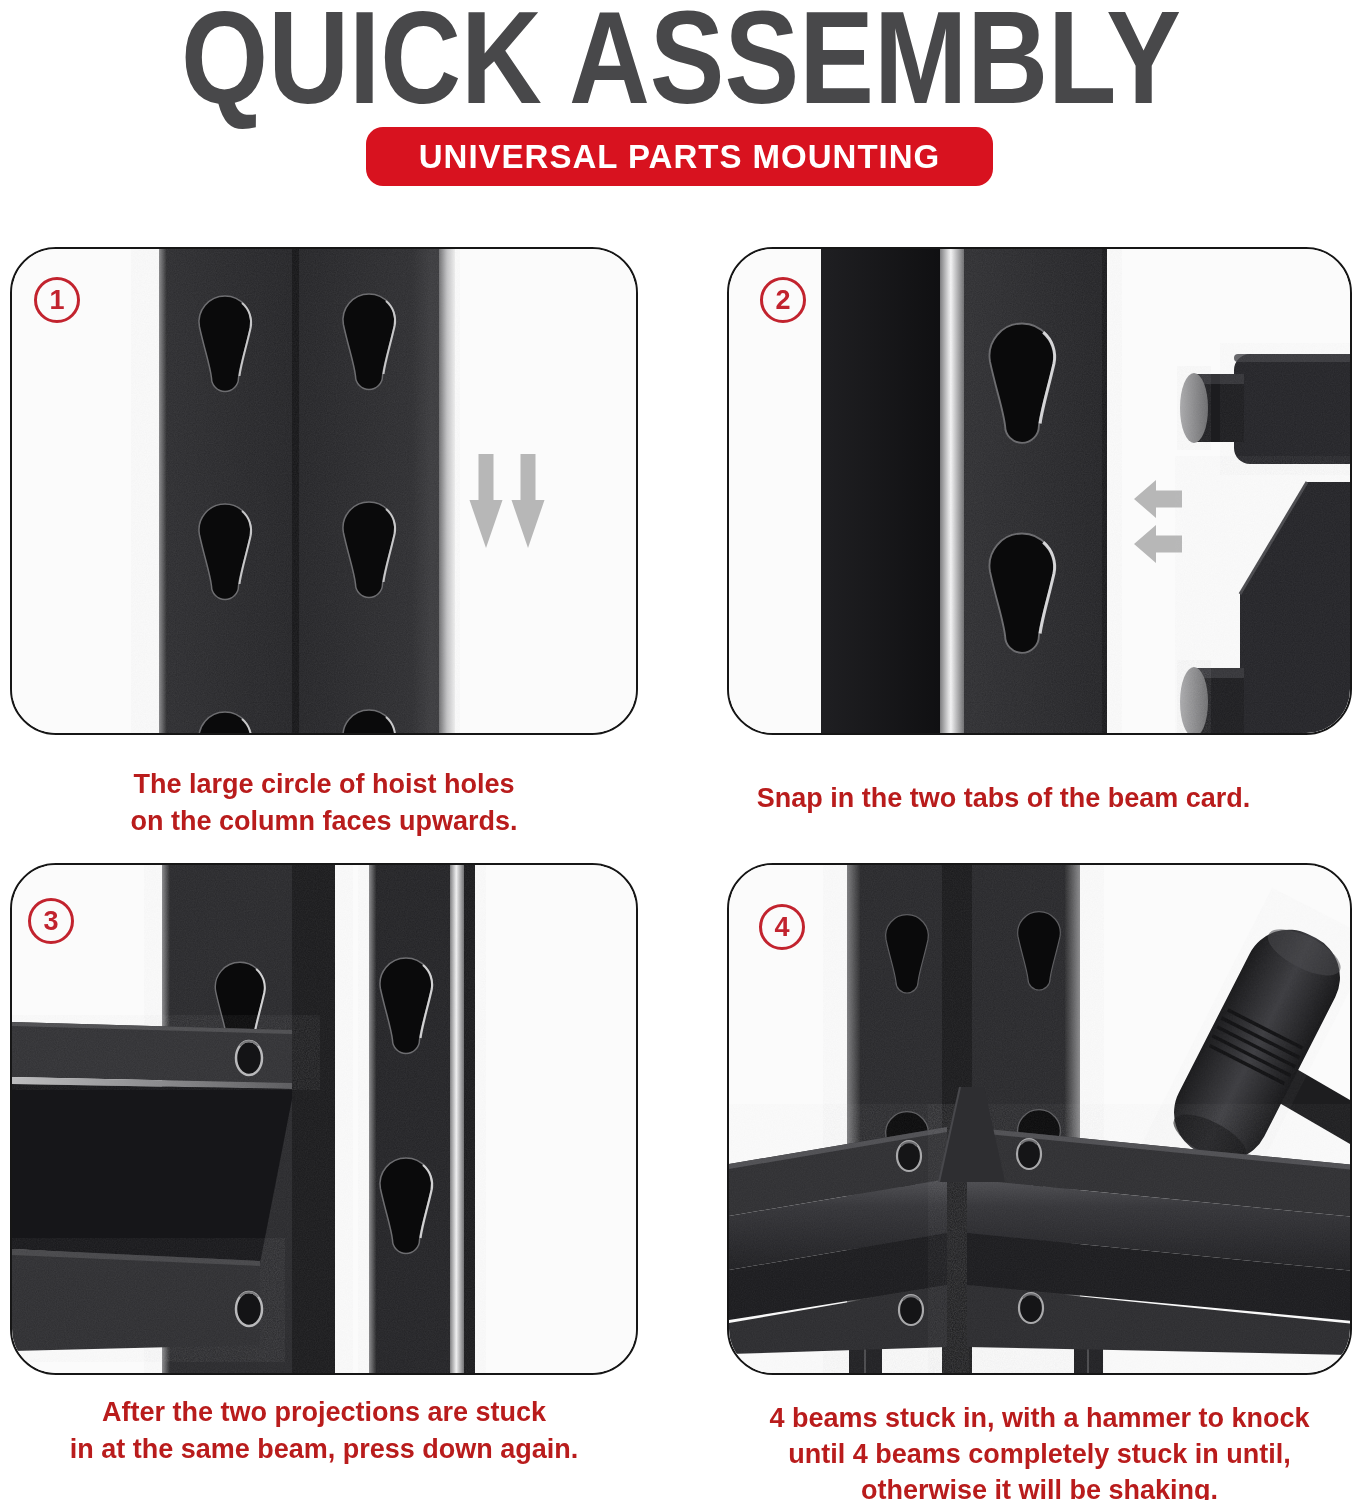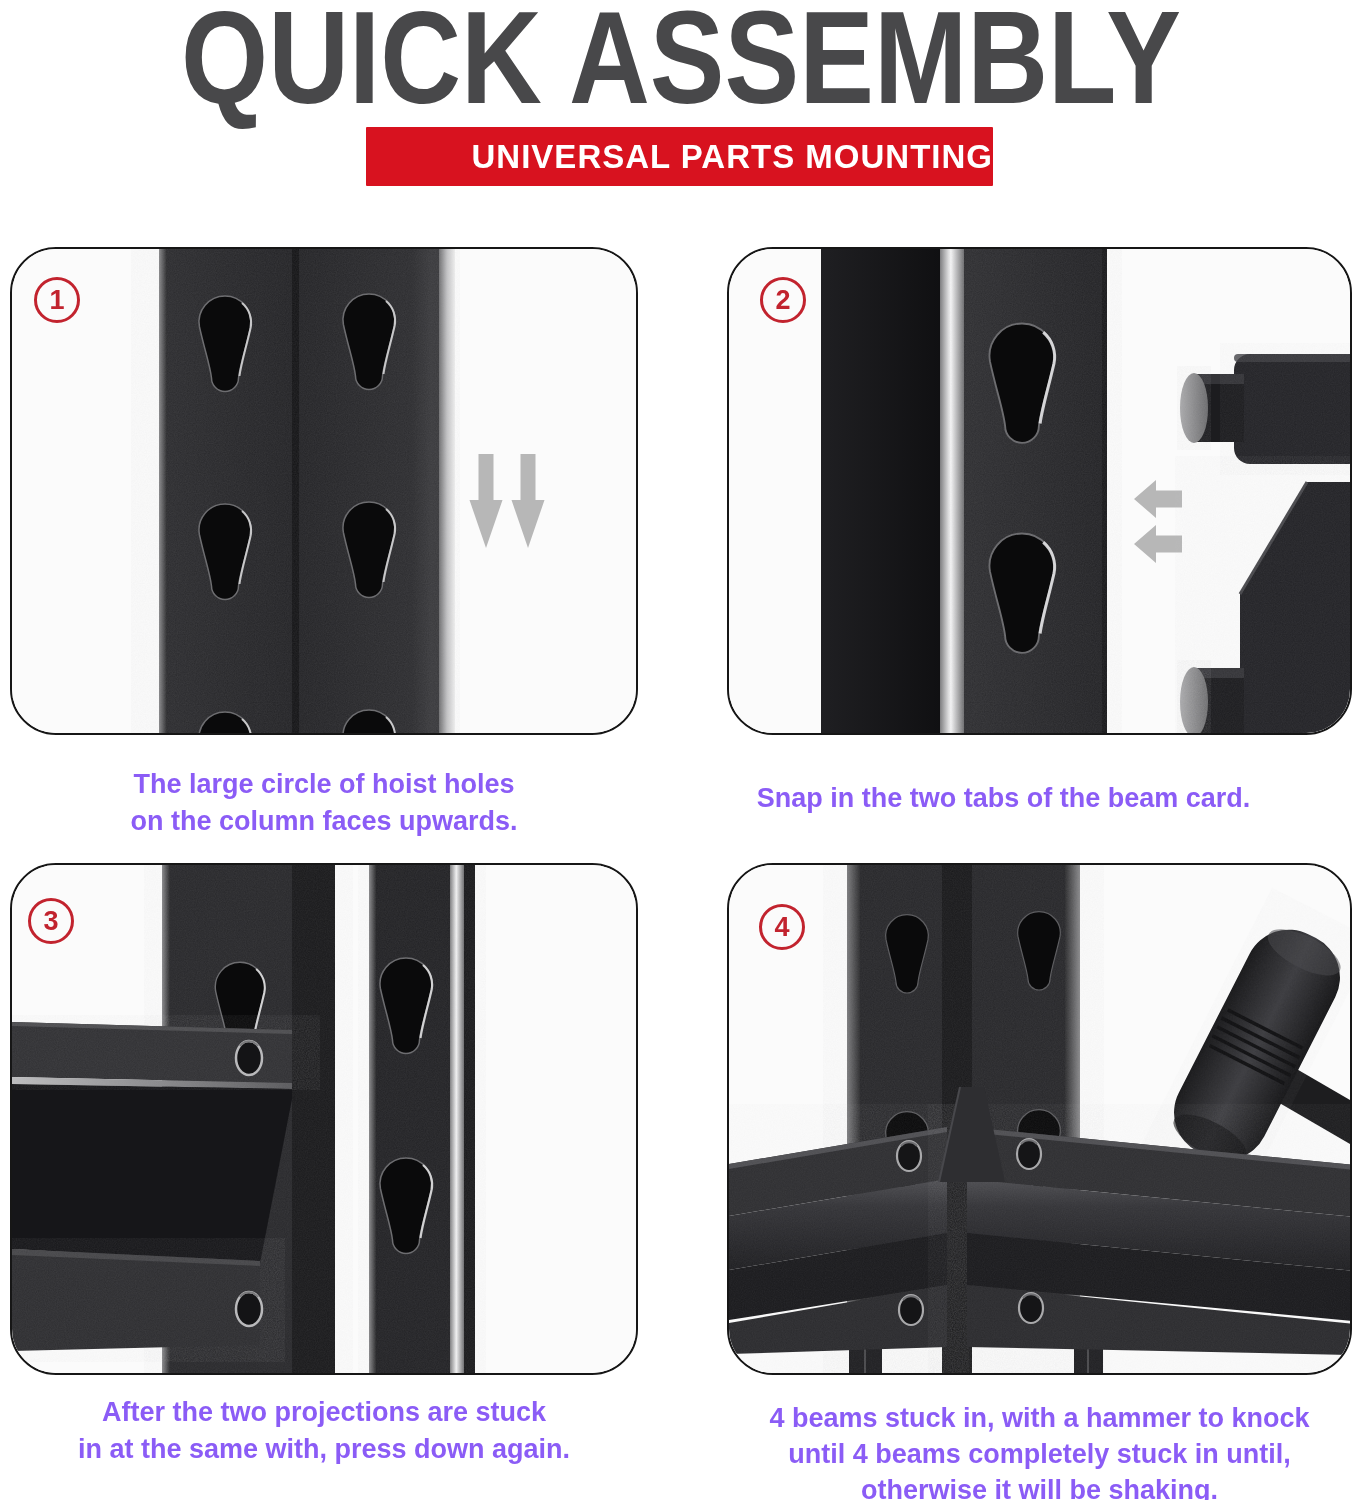--- a/index.html
+++ b/index.html
@@ -2,35 +2,35 @@
 <html><head>
 <meta charset="utf-8">
 <style>
   html,body{margin:0;padding:0;background:#ffffff;}
   body{width:1362px;height:1500px;position:relative;overflow:hidden;
        font-family:"Liberation Sans",sans-serif;}
   .title{position:absolute;left:0;top:-19px;width:1362px;text-align:center;
          font-size:112px;font-weight:700;color:#48484a;letter-spacing:0px;
          transform:scaleY(1.18);transform-origin:center top;white-space:nowrap;}
   .banner{position:absolute;left:366px;top:127px;width:627px;height:59px;
-          background:#d8121f;border-radius:1px;display:flex;align-items:center;
-          justify-content:flex-end;}
+          background:#d8121f;border-radius:17px;display:flex;align-items:center;
+          justify-content:center;}
   .banner span{color:#ffffff;font-size:33px;font-weight:700;letter-spacing:1px;}
   .panel{position:absolute;border:2px solid #161616;border-radius:46px;
          overflow:hidden;background:#fbfbfb;box-sizing:border-box;}
   .panel svg{position:absolute;left:0;top:0;}
   #p1{left:10px;top:247px;width:628px;height:488px;}
   #p2{left:727px;top:247px;width:625px;height:488px;}
   #p3{left:10px;top:863px;width:628px;height:512px;}
   #p4{left:727px;top:863px;width:625px;height:512px;}
   .badge{position:absolute;width:40px;height:40px;border:3px solid #c2232e;
          border-radius:50%;color:#c2232e;font-size:27px;font-weight:700;
          display:flex;align-items:center;justify-content:center;z-index:5;
          background:transparent;}
-  .caption{position:absolute;text-align:center;color:#8b5cf6;font-size:27px;
+  .caption{position:absolute;text-align:center;color:#b91c1c;font-size:27px;
            font-weight:700;line-height:37px;white-space:pre-line;}
   #cap1{left:10px;top:766px;width:628px;}
   #cap2{left:691px;top:780px;width:625px;}
   #cap3{left:10px;top:1394px;width:628px;}
   #cap4{left:727px;top:1400px;width:625px;line-height:36px;}
 </style>
 </head>
 <body>
 
 <div class="title">QUICK ASSEMBLY</div>
@@ -309,16 +309,16 @@
     <polygon points="231,222 255,222 276,317 210,317" fill="#2e2e31"></polygon>
     <line x1="231" y1="222" x2="210" y2="317" stroke="#48484c" stroke-width="2"></line>
   </svg>
   <div class="badge" style="left:30px;top:39px;">4</div>
 </div>
 
 <div class="caption" id="cap1">The large circle of hoist holes
 on the column faces upwards.</div>
 <div class="caption" id="cap2">Snap in the two tabs of the beam card.</div>
 <div class="caption" id="cap3">After the two projections are stuck
-in at the same with, press down again.</div>
+in at the same beam, press down again.</div>
 <div class="caption" id="cap4">4 beams stuck in, with a hammer to knock
 until 4 beams completely stuck in until,
 otherwise it will be shaking.</div>
 
 </body></html>

